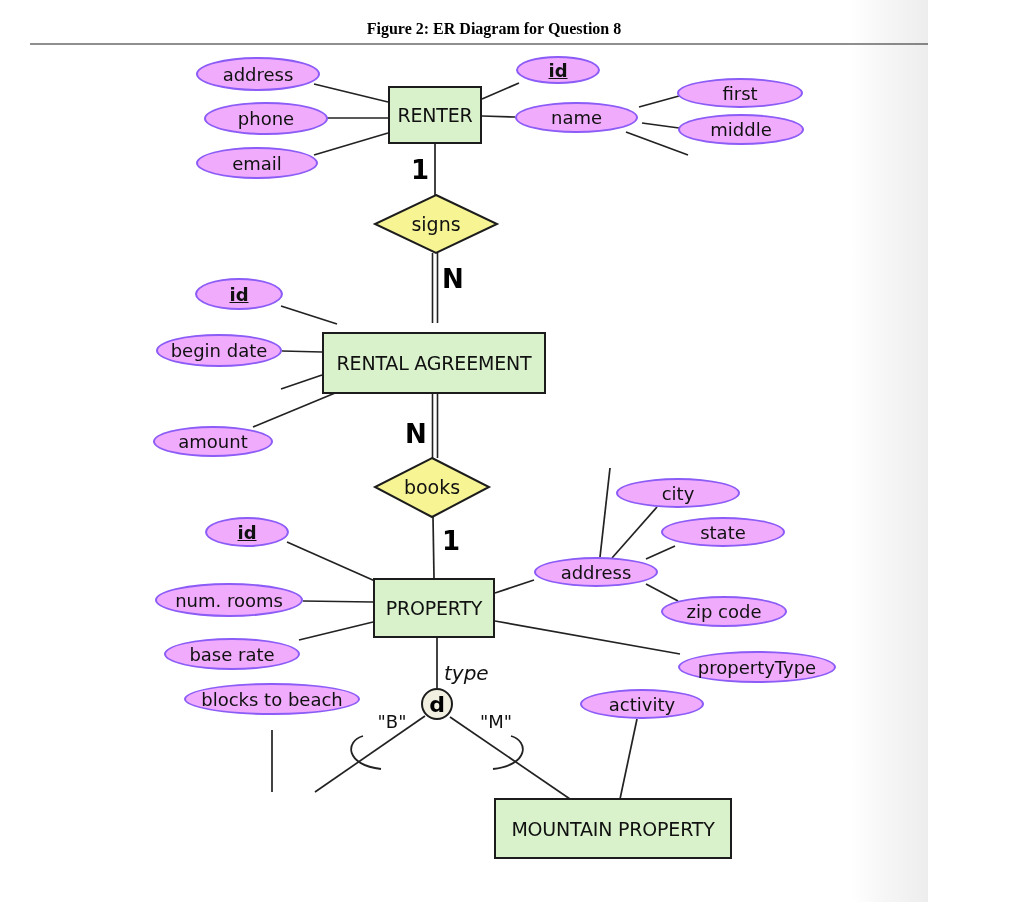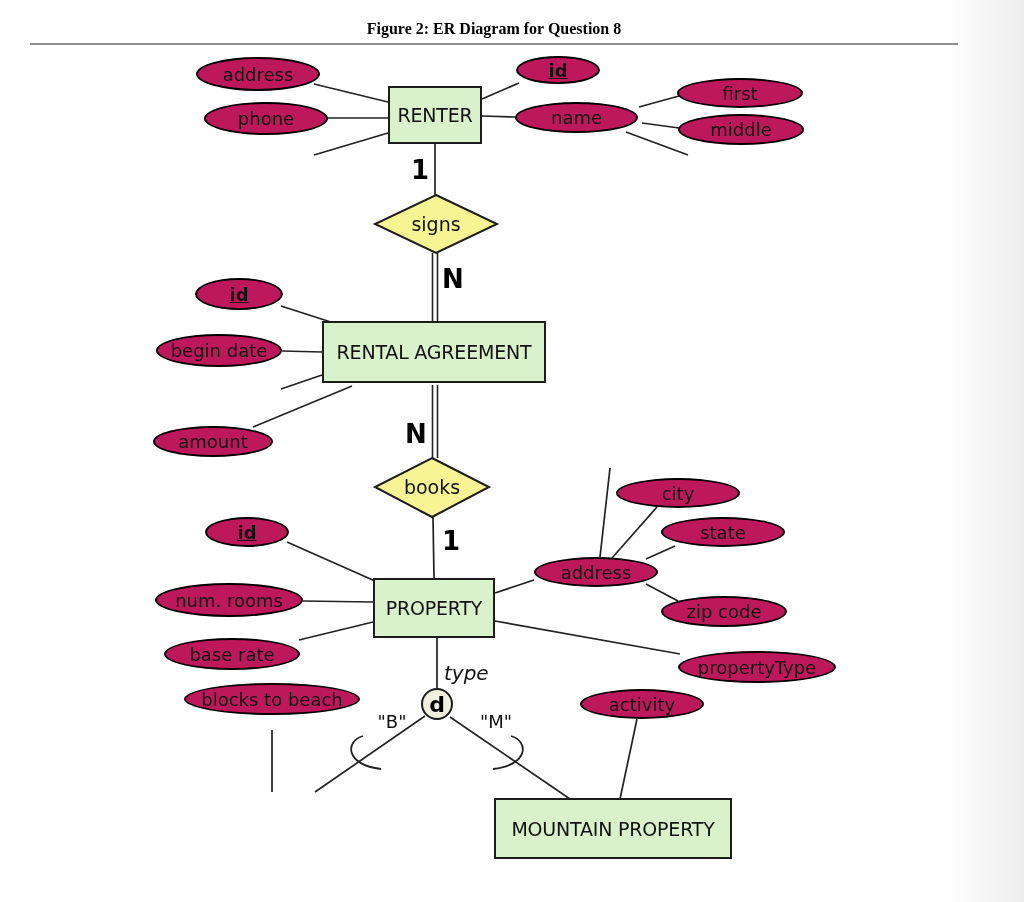--- a/index.html
+++ b/index.html
@@ -1,17 +1,17 @@
 <!DOCTYPE html>
 <html><head>
 <meta charset="utf-8">
 <style>
   html,body{margin:0;padding:0;background:#ffffff;}
   .stage{
-    position:relative;width:1024px;height:902px;background:#ffffff;
+    position:relative;width:928px;height:902px;background:#ffffff;
     font-family:"DejaVu Sans","Liberation Sans",sans-serif;color:#111;
     overflow:hidden;
   }
   .fig-title{
     position:absolute;left:28px;top:20px;width:932px;text-align:center;
     font-family:"Liberation Serif","DejaVu Serif",serif;font-weight:bold;font-size:16px;color:#000;
   }
   .fig-rule{position:absolute;left:30px;top:43px;width:928px;height:2px;background:#8f8f8f;}
   .edge-shade{
     position:absolute;right:0;top:0;bottom:0;width:78px;pointer-events:none;
@@ -20,21 +20,21 @@
   svg.wires{position:absolute;left:0;top:0;}
   .wire{stroke:#222;stroke-width:1.7;fill:none;}
   .wire2{stroke:#222;stroke-width:1.6;fill:none;}
   .diamond{fill:#f6f493;stroke:#1c1c1c;stroke-width:2;}
   .arc{stroke:#222;stroke-width:1.8;fill:none;}
   .entity{
     position:absolute;background:#d9f2cb;border:2px solid #1c1c1c;box-sizing:border-box;
     display:flex;align-items:center;justify-content:center;font-size:19px;letter-spacing:-0.2px;
   }
   .attr{
-    position:absolute;background:#be185d;border:2px solid #000000;border-radius:50%;box-sizing:border-box;
+    position:absolute;background:#f0abfc;border:2px solid #8b5cf6;border-radius:50%;box-sizing:border-box;
     display:flex;align-items:center;justify-content:center;font-size:18px;
   }
   .attr.key{font-weight:bold;text-decoration:underline;}
   .rel-label{
     position:absolute;font-size:19px;text-align:center;
     display:flex;align-items:center;justify-content:center;
   }
   .card{
     position:absolute;font-size:26px;font-weight:bold;text-align:center;
     width:30px;height:30px;line-height:30px;color:#000;
@@ -97,29 +97,30 @@
     <line class="wire" x1="637" y1="719" x2="620" y2="799"></line>
 
     <path class="arc" d="M 363 736 C 345 741 345 765 381 769"></path>
     <path class="arc" d="M 511 736 C 529 741 529 765 493 769"></path>
 
     <polygon class="diamond" points="436,195 497,224 436,253 375,224"></polygon>
     <polygon class="diamond" points="432,458 489,487 432,517 375,487"></polygon>
   </svg>
 
   <div class="entity" style="left:388px;top:86px;width:94px;height:58px">RENTER</div>
-  <div class="entity" style="left:322px;top:321px;width:224px;height:62px">RENTAL AGREEMENT</div>
+  <div class="entity" style="left:322px;top:332px;width:224px;height:62px">RENTAL AGREEMENT</div>
   <div class="entity" style="left:373px;top:578px;width:122px;height:60px">PROPERTY</div>
   <div class="entity" style="left:494px;top:798px;width:238px;height:61px">MOUNTAIN PROPERTY</div>
 
   <div class="rel-label" style="left:396px;top:211px;width:80px;height:26px">signs</div>
   <div class="rel-label" style="left:392px;top:474px;width:80px;height:26px">books</div>
 
   <div class="attr" style="left:196px;top:57px;width:124px;height:34px">address</div>
   <div class="attr" style="left:204px;top:102px;width:124px;height:33px">phone</div>
+  <div class="attr" style="left:196px;top:147px;width:122px;height:32px">email</div>
   <div class="attr key" style="left:516px;top:56px;width:84px;height:28px">id</div>
   <div class="attr" style="left:515px;top:102px;width:123px;height:31px">name</div>
   <div class="attr" style="left:677px;top:78px;width:126px;height:30px">first</div>
   <div class="attr" style="left:678px;top:114px;width:126px;height:31px">middle</div>
 
   <div class="attr key" style="left:195px;top:278px;width:88px;height:32px">id</div>
   <div class="attr" style="left:156px;top:334px;width:126px;height:33px">begin date</div>
   <div class="attr" style="left:153px;top:426px;width:120px;height:31px">amount</div>
 
   <div class="attr key" style="left:205px;top:517px;width:84px;height:30px">id</div>

